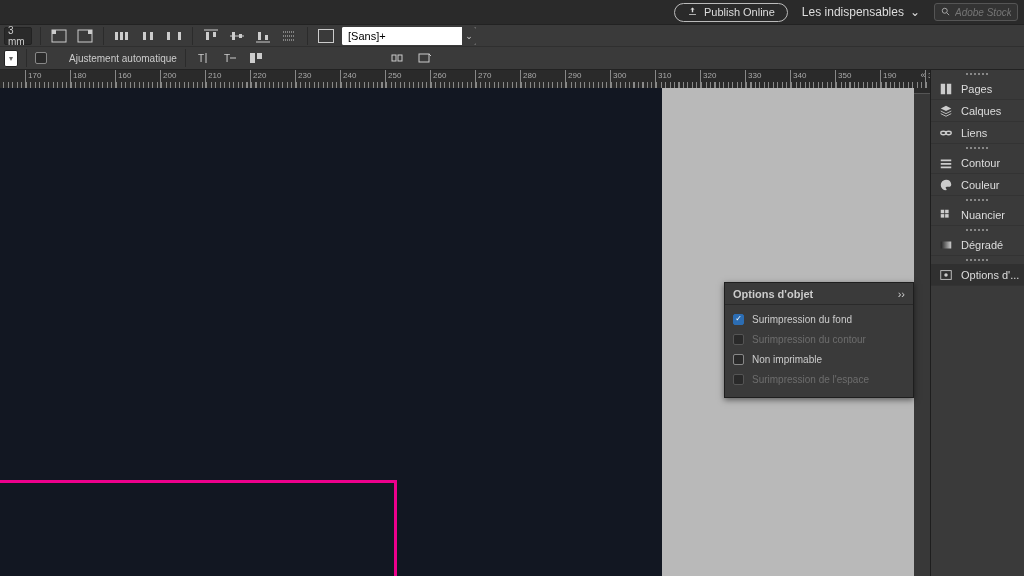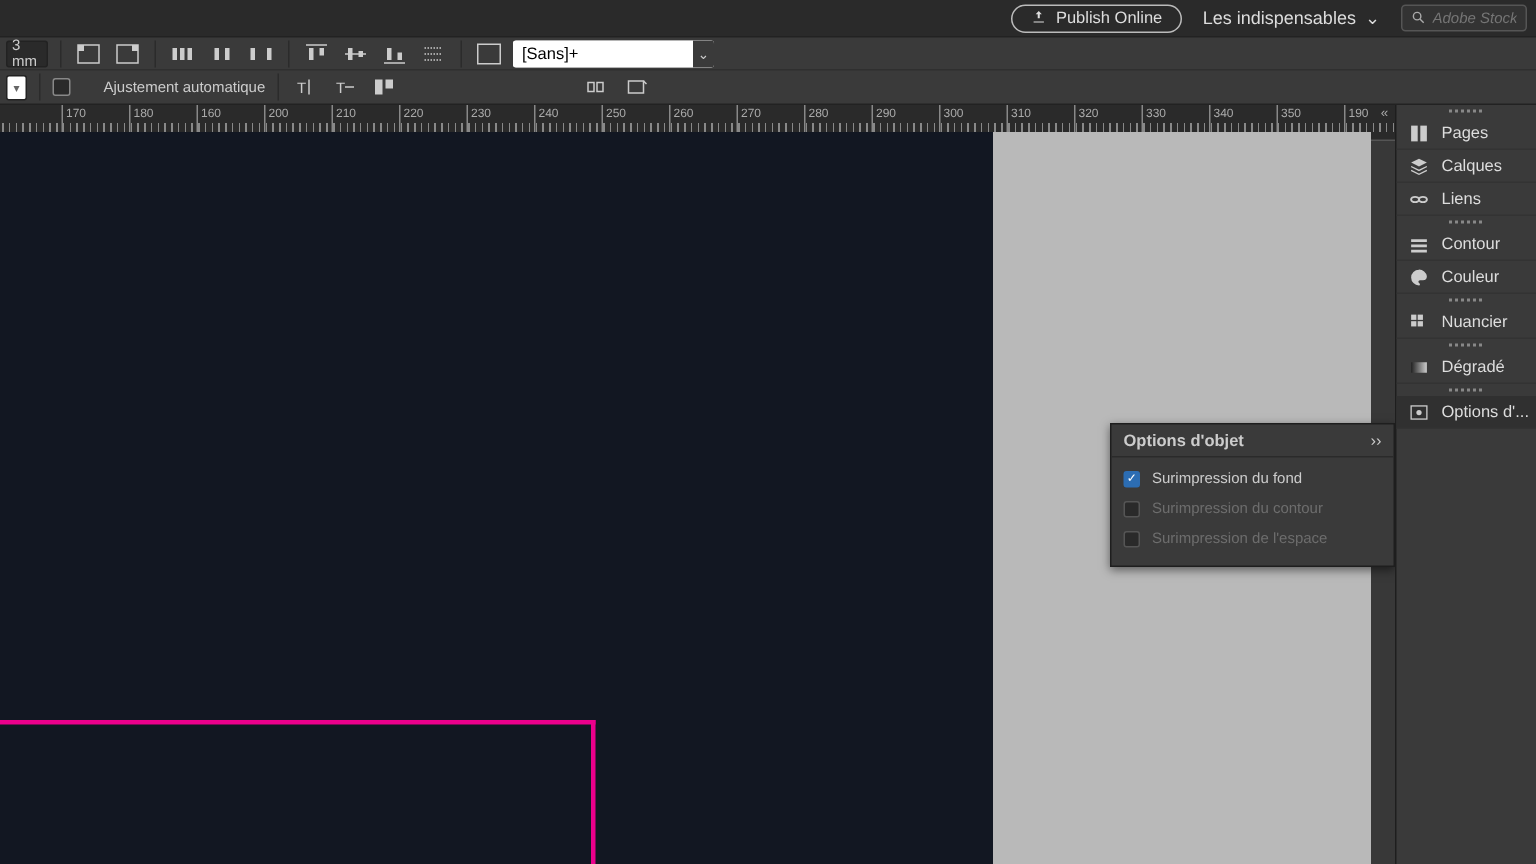--- a/index.html
+++ b/index.html
@@ -77,21 +77,21 @@
   height: calc(576px - 24px - 44px);
   position: relative;
 }
 .canvas-wrap { flex: 1; position: relative; background: #383838; overflow:hidden; }
 
 
 .ruler-h {
   position: absolute; top: 0; left: 0; right: 0; height: 24px;
   background: #2a2a2a; border-bottom: 1px solid #555;
   display: flex; align-items: flex-start; overflow: hidden;
-  color: #aaa; font-size: 8px; padding-left: 16px;
+  color: #aaa; font-size: 8px;
 }
 .r-seg { position: relative; width: 45px; height: 18px; border-left: 1px solid #888; flex-shrink:0;}
 .r-seg::after {
   content: ""; position:absolute; bottom:0;left:0;right:0;height:6px;
   background: repeating-linear-gradient(90deg, #888 0 1px, transparent 1px 4.5px);
 }
 .r-seg span { position:absolute; top:1px; left:2px; }
 
 .artboard-dark {
   position: absolute; top: 18px; left: 0; width: 662px; bottom: 0;
@@ -123,21 +123,21 @@
 }
 .panel-item.sel { background: #303030; }
 .panel-item svg { width: 14px; height: 14px; flex-shrink: 0; }
 .chev-col {
   position: absolute; right: 94px; top: 0; width: 14px; height: 10px;
   display: flex; align-items: center; justify-content: center; color: #aaa; font-size: 9px;
 }
 
 
 .float-panel {
-  position: absolute; right: 0; top: 212px; width: 190px;
+  position: absolute; right: 16px; top: 212px; width: 190px;
   background: #3a3a3a; border: 1px solid #1e1e1e;
   box-shadow: 0 2px 6px rgba(0,0,0,.5);
   font-size: 10px; color: #ccc;
 }
 .fp-head {
   height: 22px; display:flex; align-items:center; justify-content: space-between;
   padding: 0 8px; border-bottom: 1px solid #2a2a2a;
 }
 .fp-tab { font-weight: 600; font-size: 11px; }
 .fp-chev { font-size: 11px; color: #ccc; cursor:pointer;}
@@ -375,20 +375,24 @@
       </div>
       <div class="fp-body" id="fp-body">
           <div class="fp-row">
             <span class="fp-cb checked"></span>
             <span>Surimpression du fond</span>
           </div>
           <div class="fp-row dis">
             <span class="fp-cb"></span>
             <span>Surimpression du contour</span>
           </div>
+          <div class="fp-row">
+            <span class="fp-cb"></span>
+            <span>Non imprimable</span>
+          </div>
           <div class="fp-row dis">
             <span class="fp-cb"></span>
             <span>Surimpression de l'espace</span>
           </div>
         </div>
     </div>
   </div>
 
   <div class="panels-col">
     <div class="chev-col">«</div>

